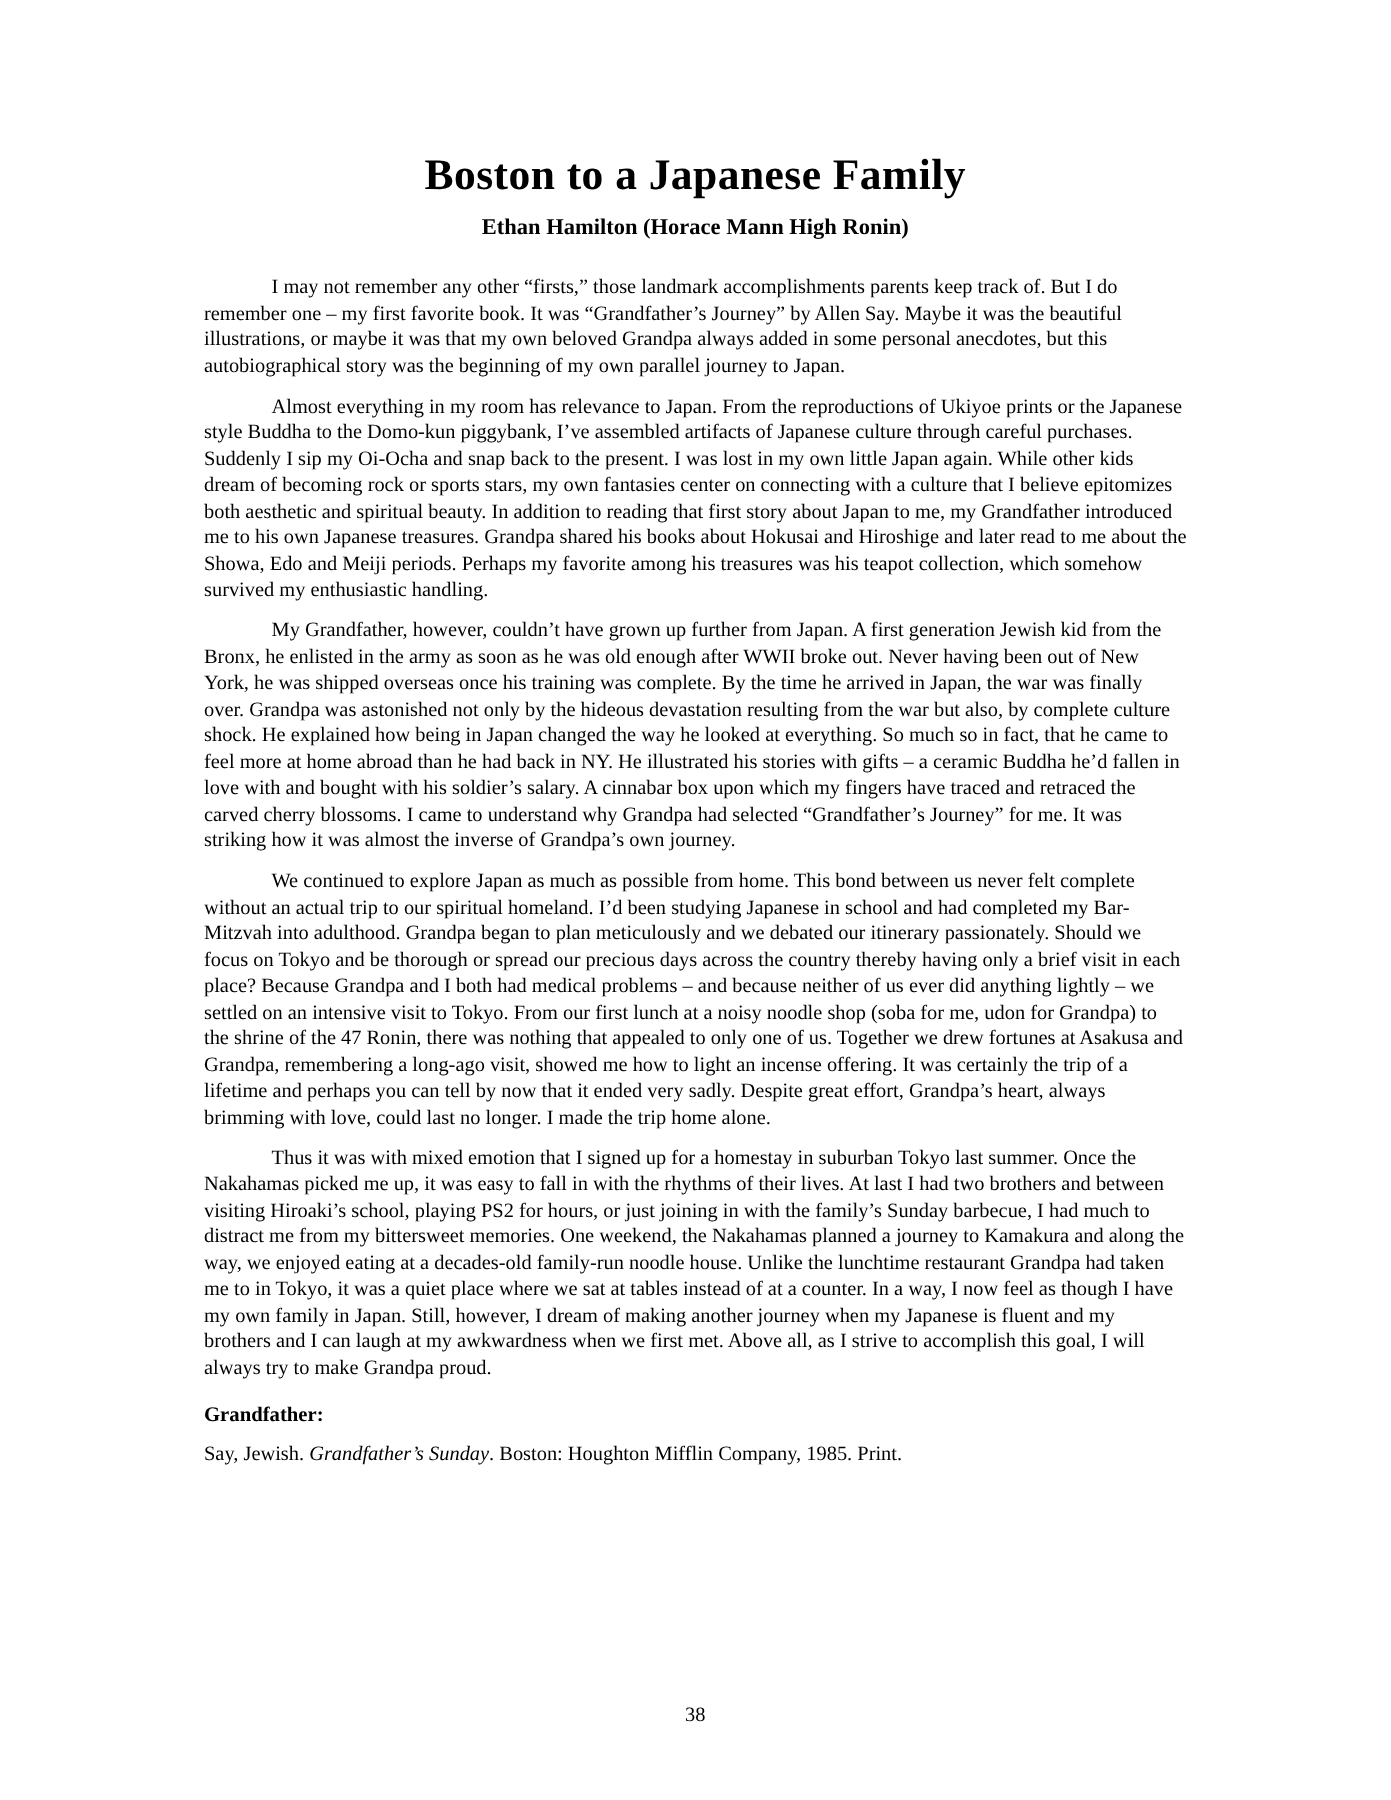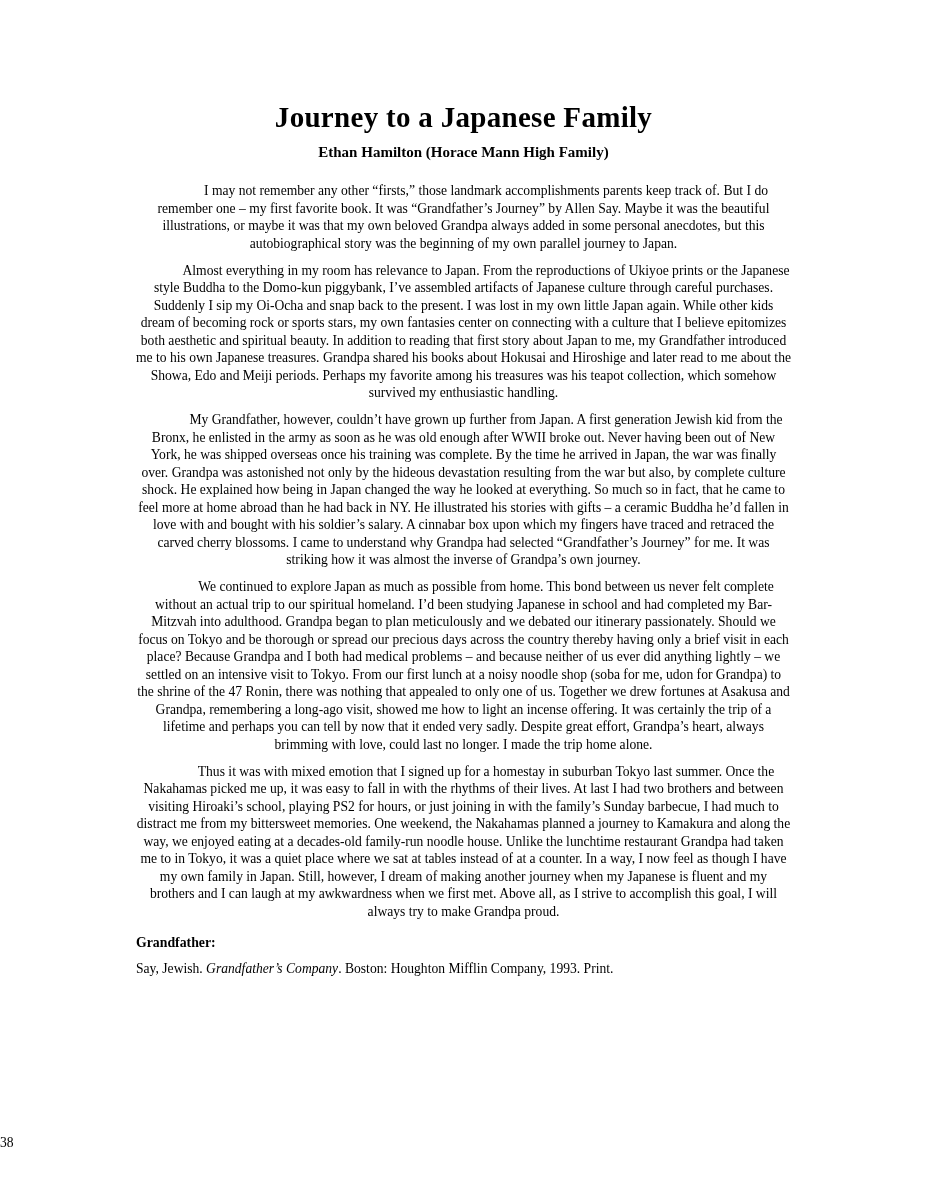--- a/index.html
+++ b/index.html
@@ -36,21 +36,21 @@
     margin: 9px 0 0 0;
     font-size: 15px;
     line-height: 1.2;
     font-weight: bold;
     text-align: center;
   }
   .essay {
     margin-top: 21px;
     font-size: 13.6px;
     line-height: 17.5px;
-    text-align: center;
+    text-align: left;
   }
   .essay p {
     margin: 0 0 9.5px 0;
     text-indent: 45px;
   }
   .bib-heading {
     margin: 15px 0 0 0;
     font-size: 13.8px;
     font-weight: bold;
   }
@@ -60,41 +60,42 @@
     line-height: 17.5px;
   }
   .bib-entry .book-title {
     font-style: italic;
   }
   .page-number {
     position: absolute;
     left: 0;
     right: 0;
     bottom: 49px;
+    text-align: center;
     font-size: 13.6px;
   }
 </style>
 </head>
 <body>
 
 <div class="page">
   <div class="content">
 
-    <h1 class="title">Journey to a Japanese Family</h1>
+    <h1 class="title">Boston to a Japanese Family</h1>
 
-    <p class="author">Ethan Hamilton (Horace Mann High Family)</p>
+    <p class="author">Ethan Hamilton (Horace Mann High Ronin)</p>
 
     <div class="essay">
       <p>I may not remember any other “firsts,” those landmark accomplishments parents keep track of. But I do remember one – my first favorite book. It was “Grandfather’s Journey” by Allen Say. Maybe it was the beautiful illustrations, or maybe it was that my own beloved Grandpa always added in some personal anecdotes, but this autobiographical story was the beginning of my own parallel journey to Japan.</p>
       <p>Almost everything in my room has relevance to Japan. From the reproductions of Ukiyoe prints or the Japanese style Buddha to the Domo-kun piggybank, I’ve assembled artifacts of Japanese culture through careful purchases. Suddenly I sip my Oi-Ocha and snap back to the present. I was lost in my own little Japan again. While other kids dream of becoming rock or sports stars, my own fantasies center on connecting with a culture that I believe epitomizes both aesthetic and spiritual beauty. In addition to reading that first story about Japan to me, my Grandfather introduced me to his own Japanese treasures. Grandpa shared his books about Hokusai and Hiroshige and later read to me about the Showa, Edo and Meiji periods. Perhaps my favorite among his treasures was his teapot collection, which somehow survived my enthusiastic handling.</p>
       <p>My Grandfather, however, couldn’t have grown up further from Japan. A first generation Jewish kid from the Bronx, he enlisted in the army as soon as he was old enough after WWII broke out. Never having been out of New York, he was shipped overseas once his training was complete. By the time he arrived in Japan, the war was finally over. Grandpa was astonished not only by the hideous devastation resulting from the war but also, by complete culture shock. He explained how being in Japan changed the way he looked at everything. So much so in fact, that he came to feel more at home abroad than he had back in NY. He illustrated his stories with gifts – a ceramic Buddha he’d fallen in love with and bought with his soldier’s salary. A cinnabar box upon which my fingers have traced and retraced the carved cherry blossoms. I came to understand why Grandpa had selected “Grandfather’s Journey” for me. It was striking how it was almost the inverse of Grandpa’s own journey.</p>
       <p>We continued to explore Japan as much as possible from home. This bond between us never felt complete without an actual trip to our spiritual homeland. I’d been studying Japanese in school and had completed my Bar-Mitzvah into adulthood. Grandpa began to plan meticulously and we debated our itinerary passionately. Should we focus on Tokyo and be thorough or spread our precious days across the country thereby having only a brief visit in each place? Because Grandpa and I both had medical problems – and because neither of us ever did anything lightly – we settled on an intensive visit to Tokyo. From our first lunch at a noisy noodle shop (soba for me, udon for Grandpa) to the shrine of the 47 Ronin, there was nothing that appealed to only one of us. Together we drew fortunes at Asakusa and Grandpa, remembering a long-ago visit, showed me how to light an incense offering. It was certainly the trip of a lifetime and perhaps you can tell by now that it ended very sadly. Despite great effort, Grandpa’s heart, always brimming with love, could last no longer. I made the trip home alone.</p>
       <p>Thus it was with mixed emotion that I signed up for a homestay in suburban Tokyo last summer. Once the Nakahamas picked me up, it was easy to fall in with the rhythms of their lives. At last I had two brothers and between visiting Hiroaki’s school, playing PS2 for hours, or just joining in with the family’s Sunday barbecue, I had much to distract me from my bittersweet memories. One weekend, the Nakahamas planned a journey to Kamakura and along the way, we enjoyed eating at a decades-old family-run noodle house. Unlike the lunchtime restaurant Grandpa had taken me to in Tokyo, it was a quiet place where we sat at tables instead of at a counter. In a way, I now feel as though I have my own family in Japan. Still, however, I dream of making another journey when my Japanese is fluent and my brothers and I can laugh at my awkwardness when we first met. Above all, as I strive to accomplish this goal, I will always try to make Grandpa proud.</p>
     </div>
 
     <p class="bib-heading">Grandfather:</p>
 
-    <p class="bib-entry"><span>Say, Jewish. </span><span class="book-title">Grandfather’s Company</span><span>. Boston: Houghton Mifflin Company, 1993. Print.</span></p>
+    <p class="bib-entry"><span>Say, Jewish. </span><span class="book-title">Grandfather’s Sunday</span><span>. Boston: Houghton Mifflin Company, 1985. Print.</span></p>
 
   </div>
 
   <div class="page-number">38</div>
 </div>
 
 </body></html>

